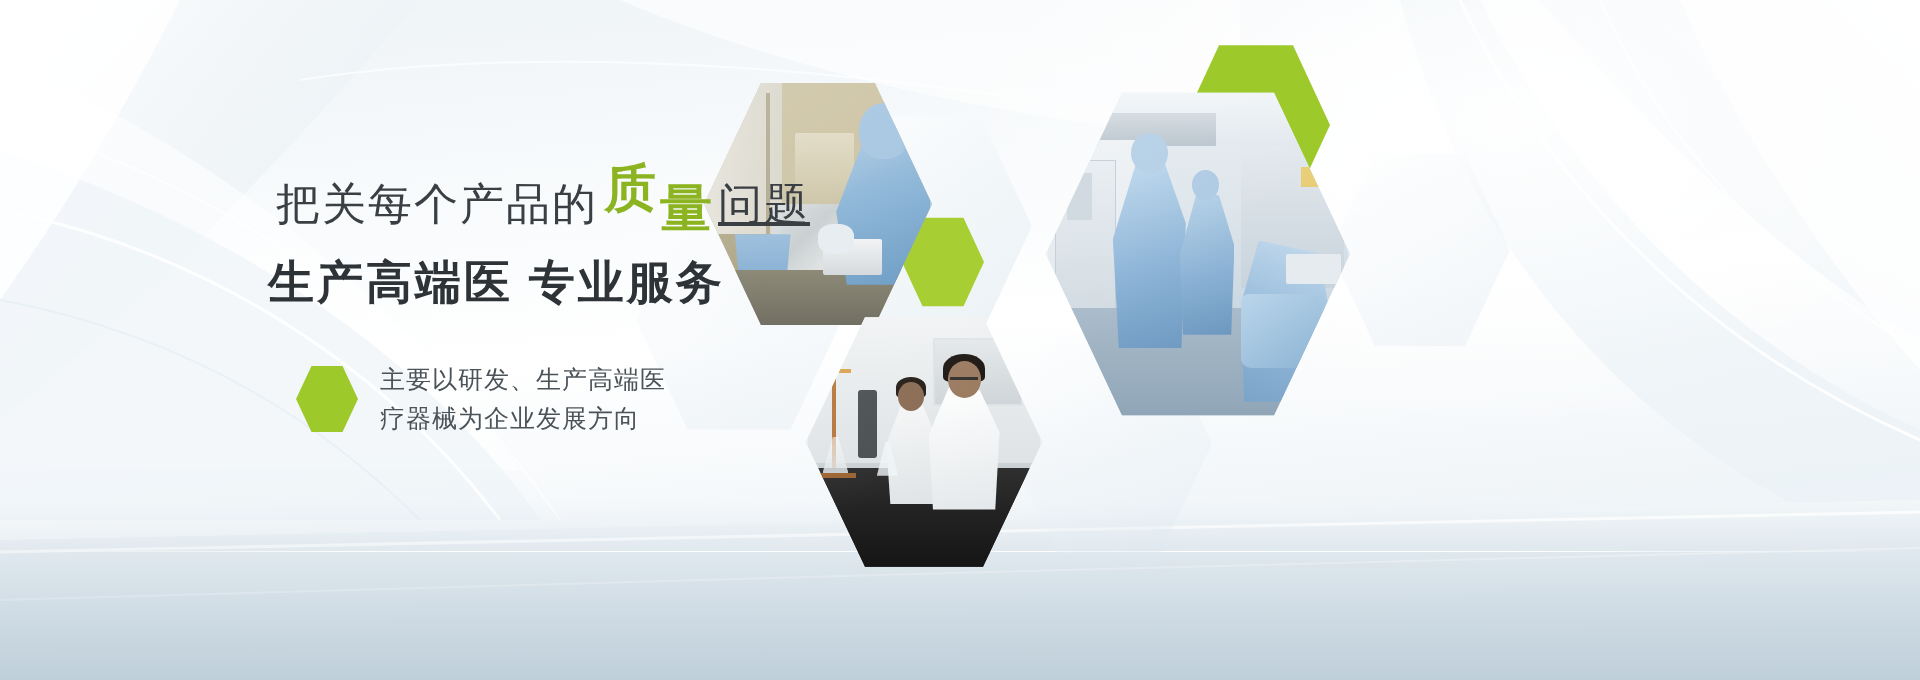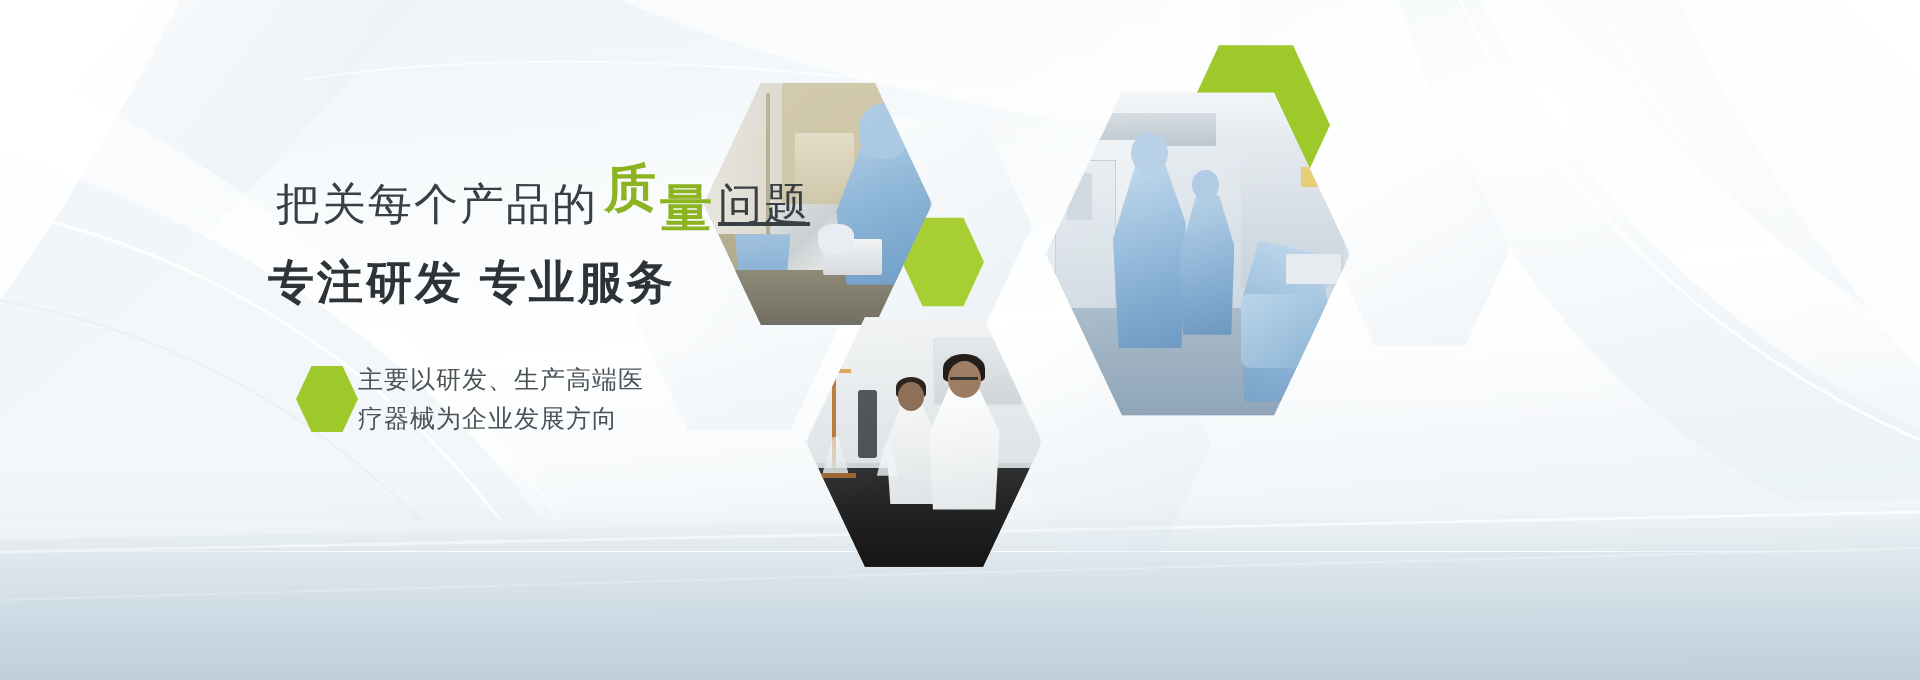--- a/index.html
+++ b/index.html
@@ -90,20 +90,21 @@
     color:#2e3337;
     letter-spacing:3px;
     white-space:nowrap;
   }
 
   .sub-row {
     position:absolute;
     left:296px; top:358px;
     display:flex;
     align-items:flex-start;
+    gap:22px;
     z-index:6;
   }
   .sub-hex {
     width:62px; height:70px;
     background:#9ec92b;
     clip-path:polygon(25% 3%, 75% 3%, 100% 50%, 75% 97%, 25% 97%, 0% 50%);
     flex:0 0 auto;
     margin-top:6px;
   }
   .sub-text {
@@ -400,21 +401,21 @@
 
   <div class="copy">
 
     <div class="headline-1">
       <span class="h1-plain">把关每个产品的</span>
       <span class="h1-accent-a">质</span>
       <span class="h1-accent-b">量</span>
       <span class="h1-tail">问题</span>
     </div>
 
-    <div class="headline-2">专注研发 专业服务</div>
+    <div class="headline-2">生产高端医 专业服务</div>
   </div>
 
   <div class="sub-row">
     <div class="sub-hex"></div>
     <div class="sub-text">主要以研发、生产高端医
 疗器械为企业发展方向</div>
   </div>
 
 </div>
 

